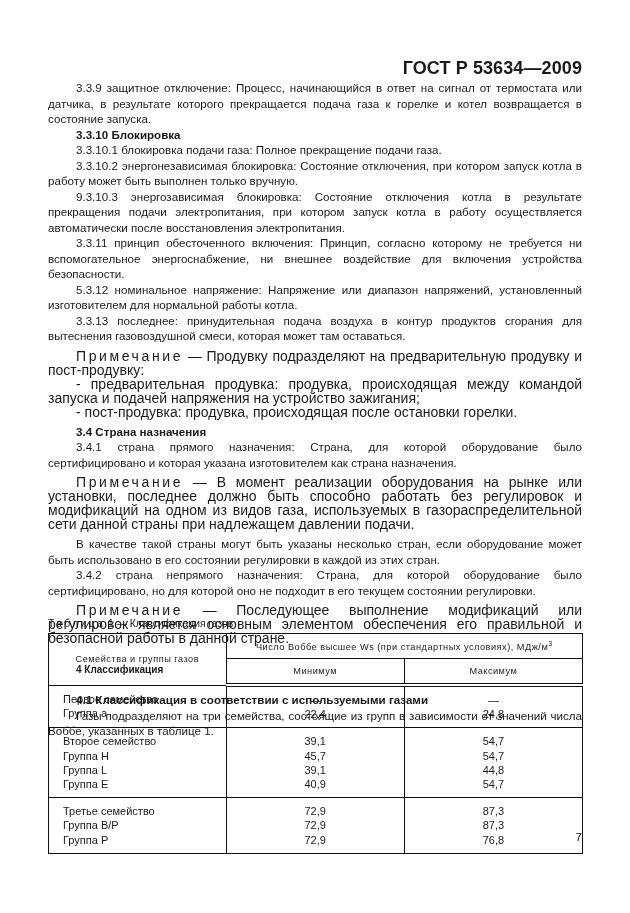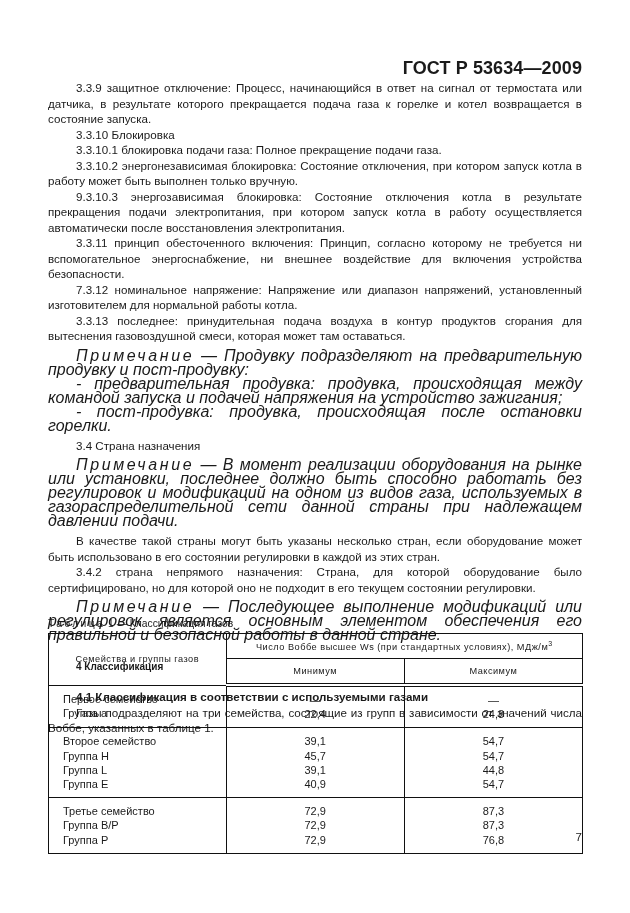--- a/index.html
+++ b/index.html
@@ -9,23 +9,23 @@
     }
     .doc-header {
       position: absolute; top: 58px; right: 48px;
       font-size: 18px; font-weight: bold; letter-spacing: 0.1px;
     }
     .content {
       position: absolute; left: 48px; top: 80px; width: 534px;
       font-size: 11.6px; line-height: 15.5px; text-align: justify;
     }
     .content p { margin: 0; text-indent: 28px; }
-    .content p.sub { font-weight: normal; }
+    .content p.sub { font-weight: bold; }
     .content b { font-weight: normal; }
-    .note { font-size: 16px; line-height: 14px; font-style: italic; }
+    .note { font-size: 14px; line-height: 14px; }
     .note .spaced { letter-spacing: 2.6px; }
     .gap-s { height: 5px; }
     h2.section {
       margin: 0; font-size: 10px; font-weight: bold; padding-left: 28px;
       line-height: 18px;
     }
     h3.subsection {
       margin: 0; font-size: 11.6px; font-weight: bold; padding-left: 28px;
       line-height: 15.5px;
     }
@@ -55,32 +55,33 @@
 
 <div class="doc-header">ГОСТ Р 53634—2009</div>
 
 <div class="content">
   <p><span>3.3.9 </span><b>защитное отключение:</b><span> Процесс, начинающийся в ответ на сигнал от термостата или датчика, в результате которого прекращается подача газа к горелке и котел возвращается в состояние запуска.</span></p>
   <p class="sub">3.3.10 Блокировка</p>
   <p><span>3.3.10.1 </span><b>блокировка подачи газа:</b><span> Полное прекращение подачи газа.</span></p>
   <p><span>3.3.10.2 </span><b>энергонезависимая блокировка:</b><span> Состояние отключения, при котором  запуск  котла в работу может быть выполнен только вручную.</span></p>
   <p><span>9.3.10.3 </span><b>энергозависимая блокировка:</b><span> Состояние отключения котла в результате прекращения подачи электропитания, при котором запуск котла в работу осуществляется автоматически после восстановления электропитания.</span></p>
   <p><span>3.3.11 </span><b>принцип обесточенного включения:</b><span> Принцип, согласно которому не требуется ни вспомогательное энергоснабжение, ни внешнее воздействие для включения устройства безопасности.</span></p>
-  <p><span>7.3.12 </span><b>номинальное напряжение:</b><span> Напряжение или диапазон напряжений, установленный изготовителем для нормальной работы котла.</span></p>
+  <p><span>5.3.12 </span><b>номинальное напряжение:</b><span> Напряжение или диапазон напряжений, установленный изготовителем для нормальной работы котла.</span></p>
   <p><span>3.3.13 </span><b>последнее:</b><span> принудительная подача воздуха в контур продуктов сгорания для вытеснения газовоздушной смеси, которая может там оставаться.</span></p>
 
   <div class="gap-s"></div>
   <div class="note">
     <p><span class="spaced">Примечание</span><span> — Продувку подразделяют на предварительную продувку и пост-продувку:</span></p>
     <p>- предварительная продувка: продувка, происходящая между командой запуска и подачей напряжения на устройство зажигания;</p>
     <p>- пост-продувка: продувка, происходящая после остановки горелки.</p>
   </div>
   <div class="gap-s"></div>
 
   <p class="sub">3.4 Страна назначения</p>
+  <p><span>3.4.1 </span><b>страна прямого назначения:</b><span> Страна, для которой оборудование было сертифицировано и которая указана изготовителем как страна назначения.</span></p>
 
   <div class="gap-s"></div>
   <div class="note">
     <p><span class="spaced">Примечание</span><span> — В момент реализации оборудования на рынке или установки, последнее должно быть способно работать без регулировок и модификаций на одном из видов газа, используемых в газораспределительной сети данной страны при надлежащем давлении подачи.</span></p>
   </div>
   <div class="gap-s"></div>
 
   <p>В качестве такой страны могут быть указаны несколько стран, если оборудование может быть использовано в его состоянии регулировки в каждой из этих стран.</p>
   <p><span>3.4.2 </span><b>страна непрямого назначения:</b><span> Страна, для которой оборудование было сертифицировано, но для которой оно не подходит в его текущем состоянии регулировки.</span></p>
 

